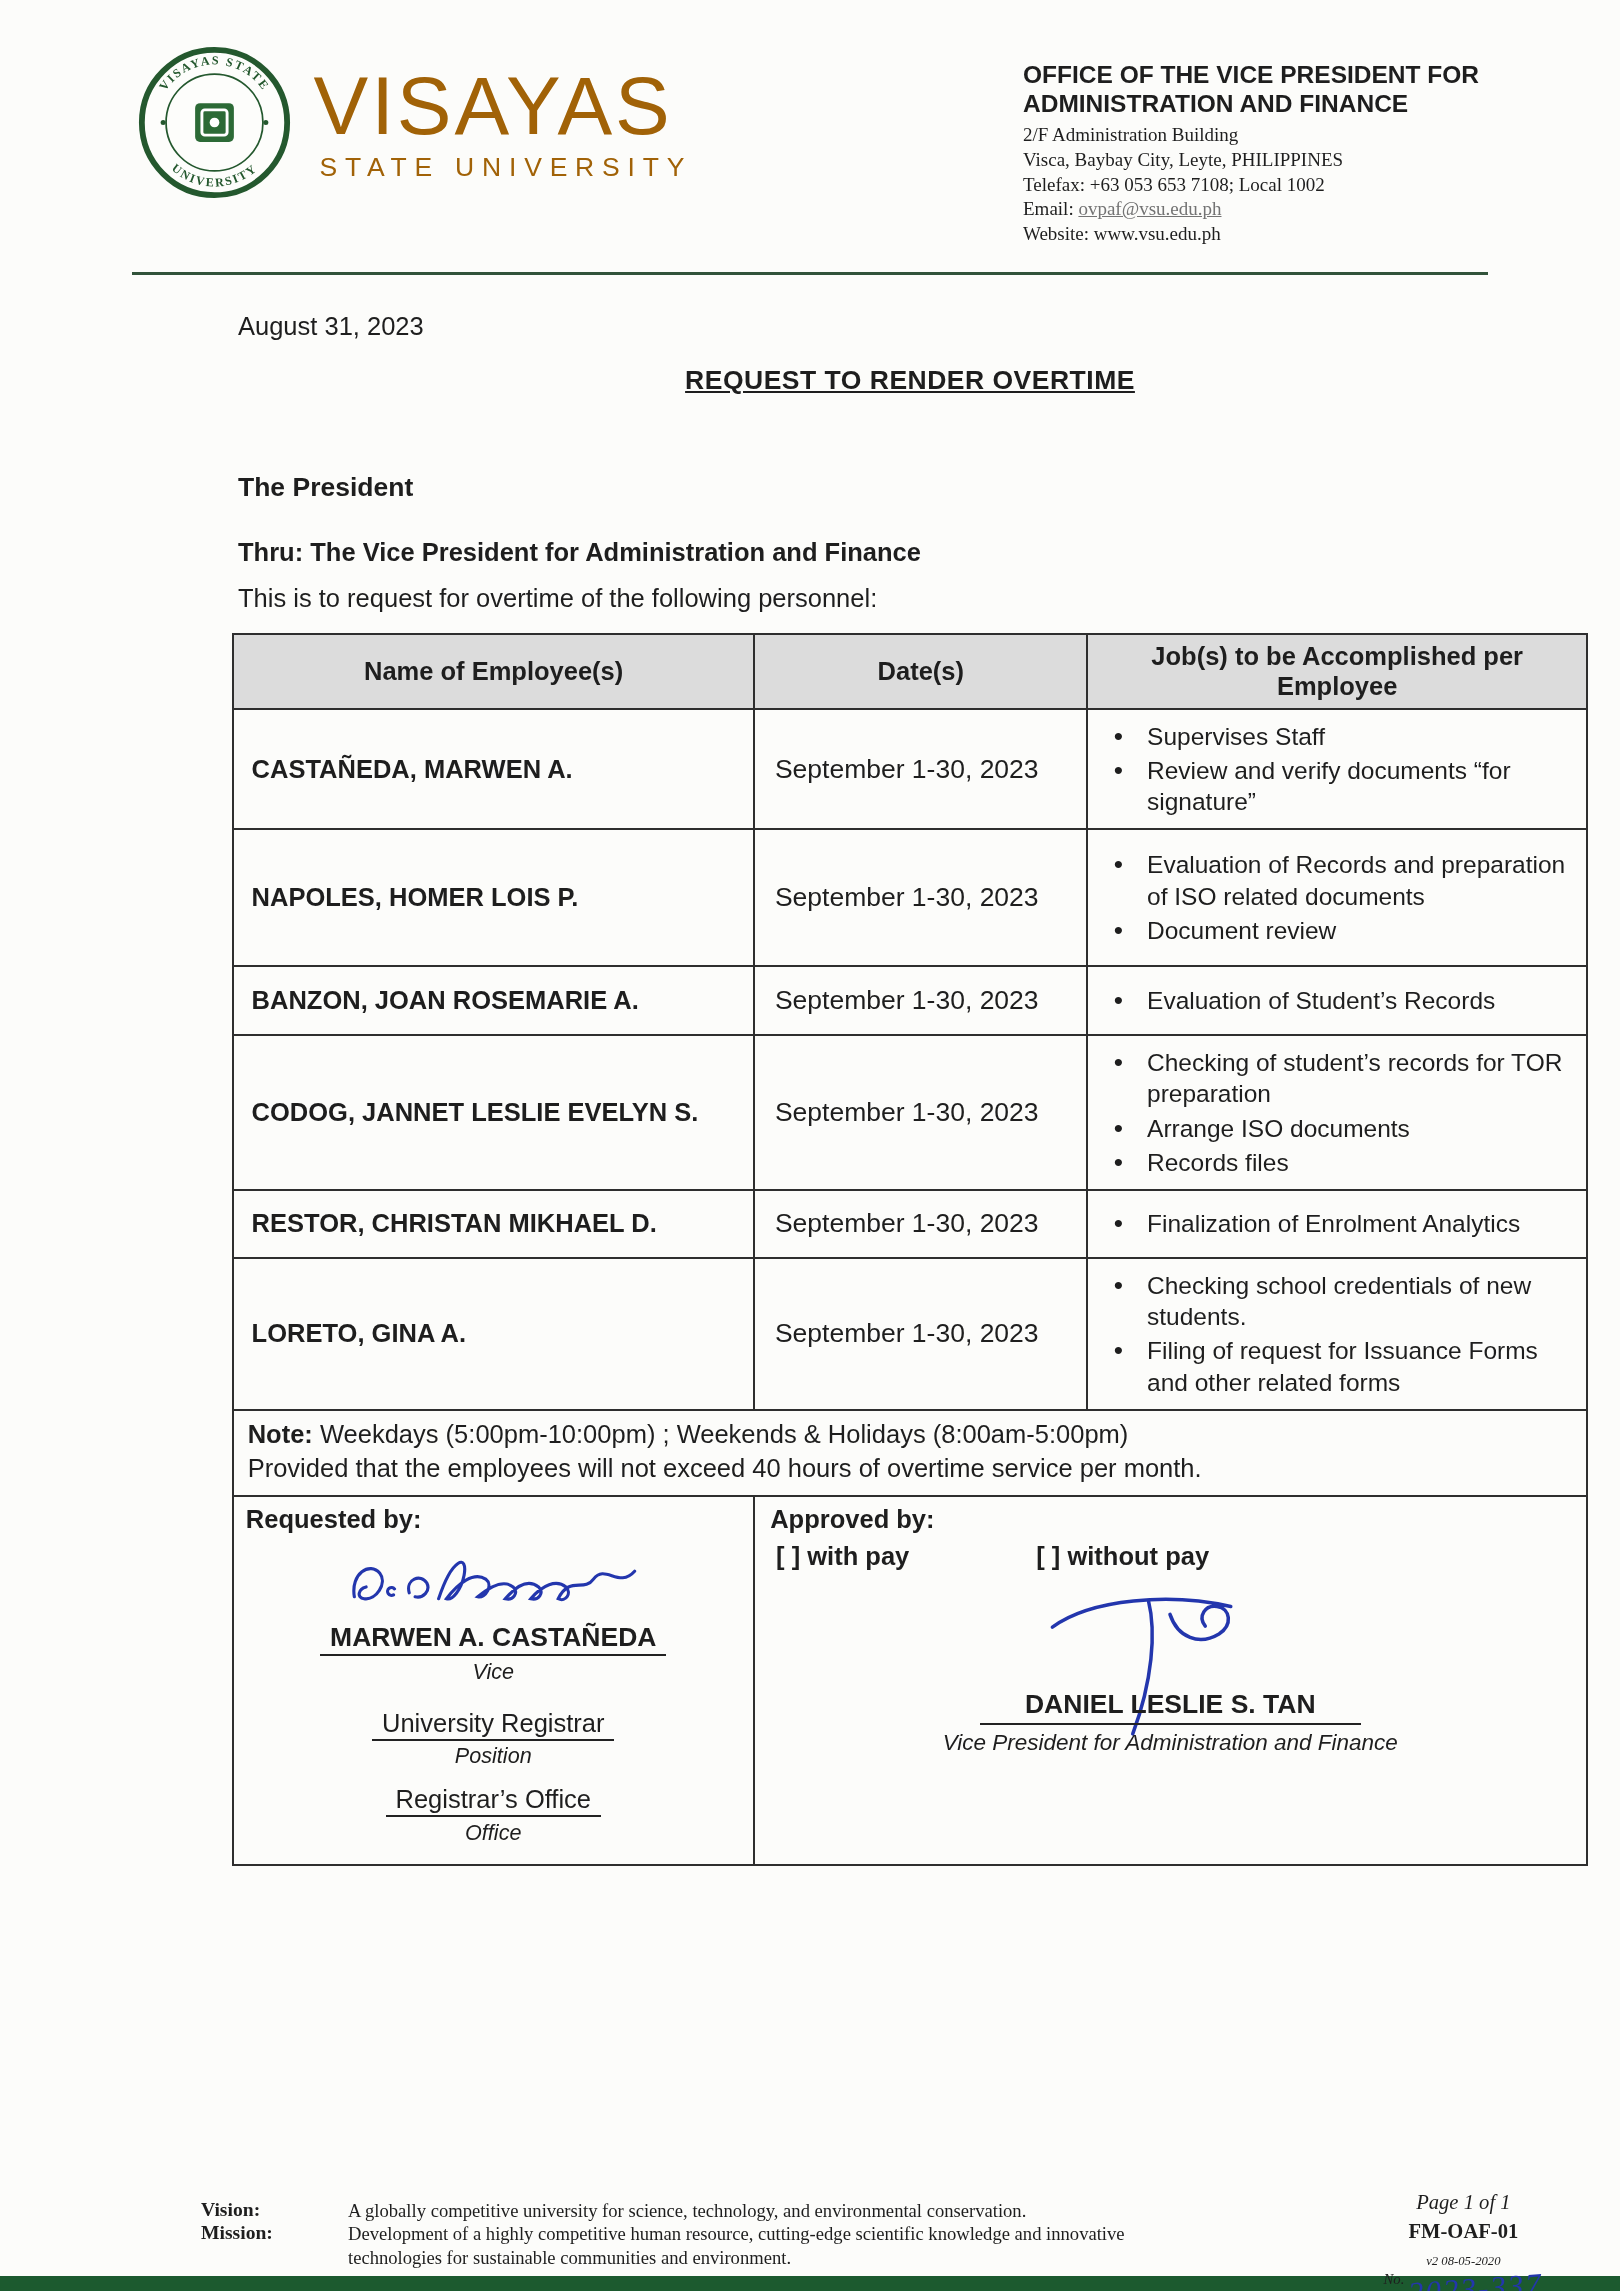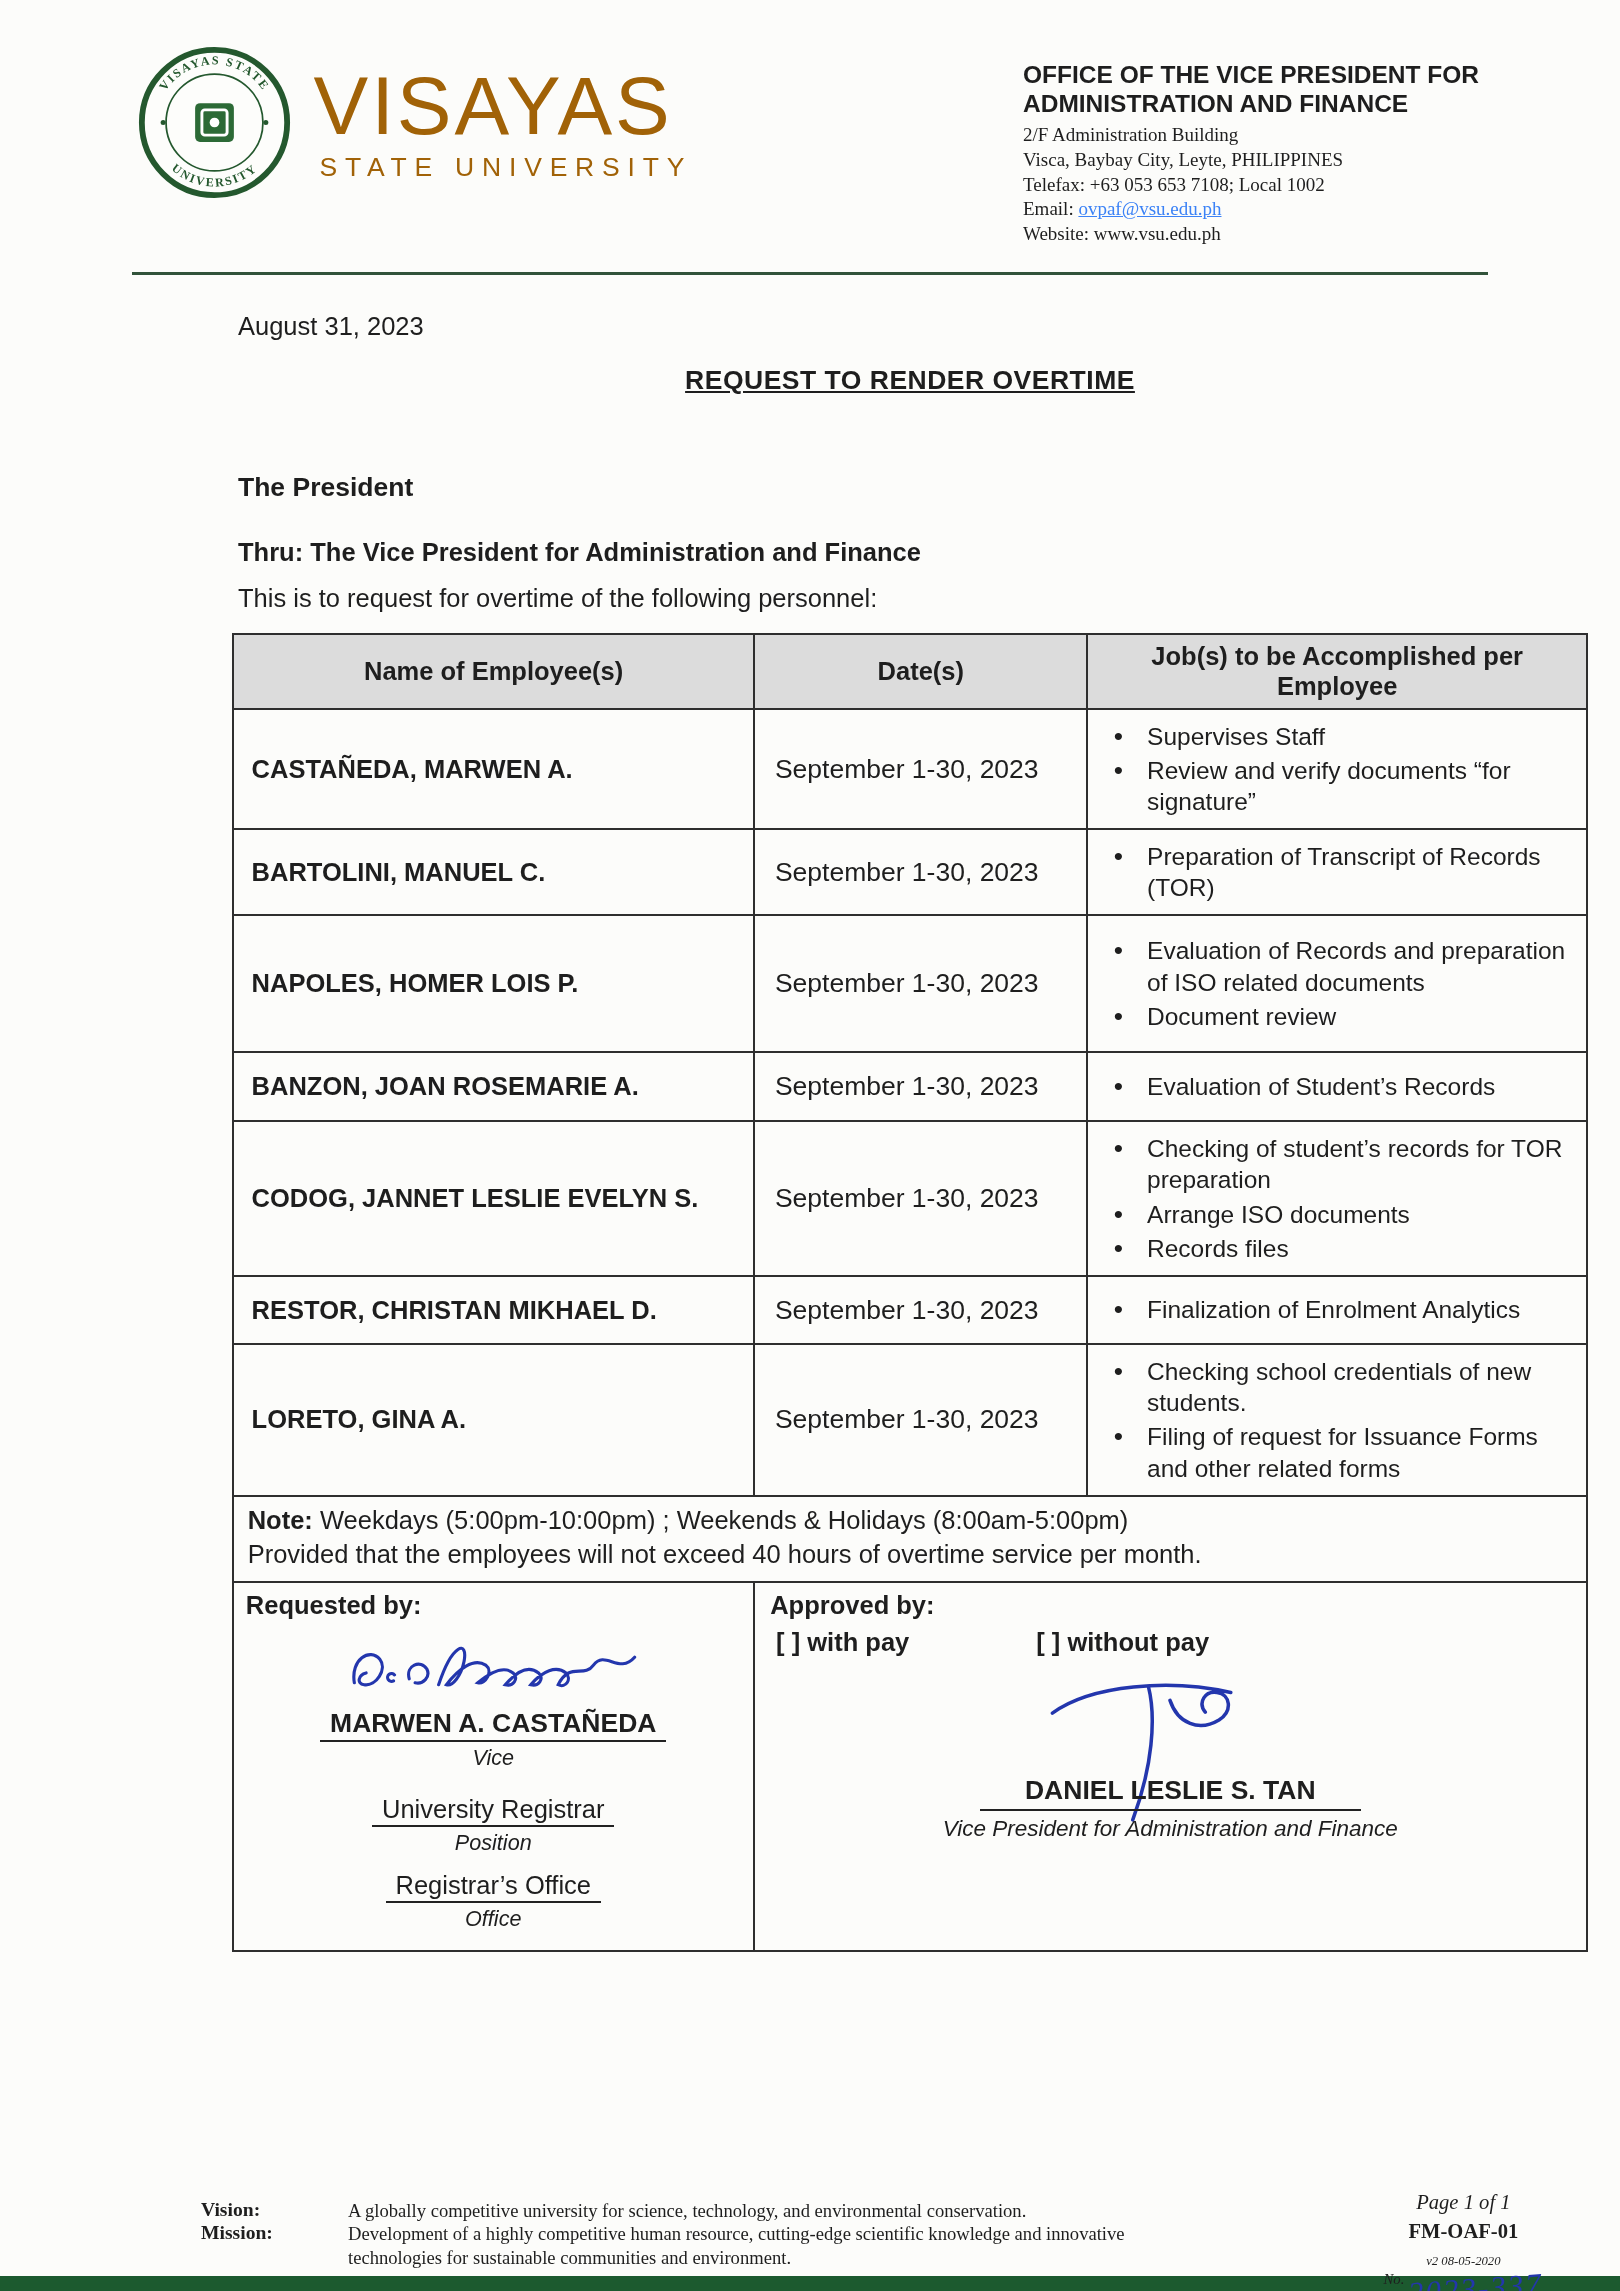--- a/index.html
+++ b/index.html
@@ -12,21 +12,21 @@
   
   .header{position:absolute;top:45px;left:137px;right:127px;display:flex;align-items:flex-start;}
   .seal{flex:0 0 auto;}
   .seal-text{font-family:"Liberation Serif",serif;font-size:12.5px;font-weight:bold;fill:#24582e;letter-spacing:2px;}
   .wordmark{margin-left:21.6px;margin-top:19.6px;color:#a16207;}
   .visayas{font-size:82px;line-height:1;letter-spacing:2.9px;font-weight:400;}
   .wordmark-sub{font-size:26.5px;letter-spacing:7.8px;margin-top:5.9px;padding-left:5.9px;}
   .office-block{margin-left:auto;width:470px;padding-top:15.7px;}
   .office-title{font-weight:bold;font-size:24.5px;line-height:1.18;}
   .addr{font-family:"Liberation Serif",serif;font-size:19px;line-height:1.3;margin-top:4.9px;}
-  .email-link{color:#3b82f6;text-decoration:underline;}
+  .email-link{color:#737373;text-decoration:underline;}
   .rule{position:absolute;top:272px;left:132px;right:132px;height:2.9px;background:#31533a;}
   
   .date{position:absolute;top:312px;left:238px;font-size:25.5px;}
   .title{position:absolute;top:365px;left:232px;width:1356px;text-align:center;
          font-weight:bold;font-size:26.5px;text-decoration:underline;letter-spacing:0.5px;}
   .recipient{position:absolute;top:472px;left:238px;font-weight:bold;font-size:26.5px;}
   .thru{position:absolute;top:538px;left:238px;font-weight:bold;font-size:25.5px;}
   .intro{position:absolute;top:584px;left:238px;font-size:25.5px;}
   
   .table-wrap{position:absolute;top:633px;left:232px;width:1356px;}
@@ -145,27 +145,20 @@
       </thead>
       <tbody>
         <tr class="r1">
           <td class="name">CASTAÑEDA, MARWEN A.</td>
           <td class="dateCell">September 1-30, 2023</td>
           <td class="jobs">
             <div class="job">Supervises Staff</div>
             <div class="job">Review and verify documents “for signature”</div>
           </td>
         </tr>
-        <tr class="r2">
-          <td class="name">BARTOLINI, MANUEL C.</td>
-          <td class="dateCell">September 1-30, 2023</td>
-          <td class="jobs">
-            <div class="job">Preparation of Transcript of Records (TOR)</div>
-          </td>
-        </tr>
         <tr class="r3">
           <td class="name">NAPOLES, HOMER LOIS P.</td>
           <td class="dateCell">September 1-30, 2023</td>
           <td class="jobs">
             <div class="job">Evaluation of Records and preparation of ISO related documents</div>
             <div class="job">Document review</div>
           </td>
         </tr>
         <tr class="r4">
           <td class="name">BANZON, JOAN ROSEMARIE A.</td>

